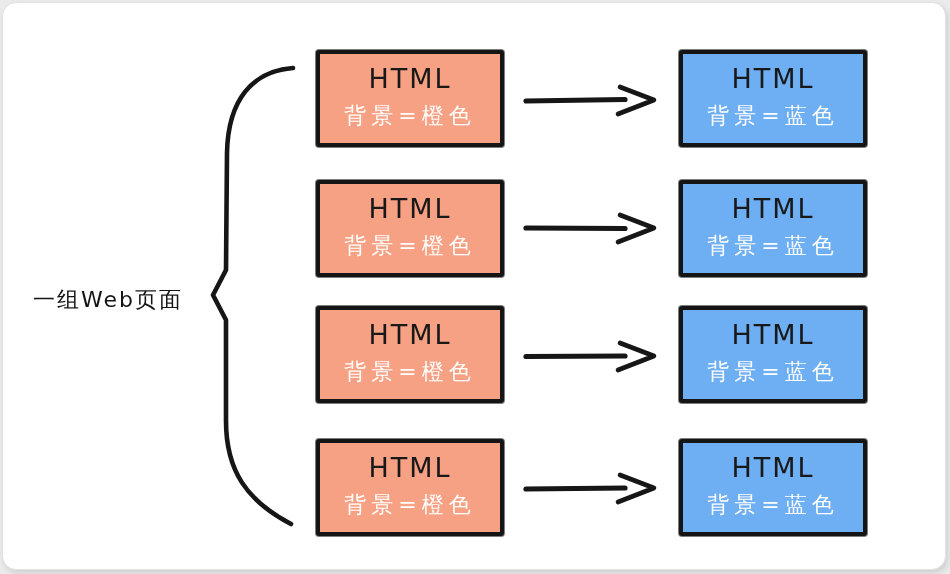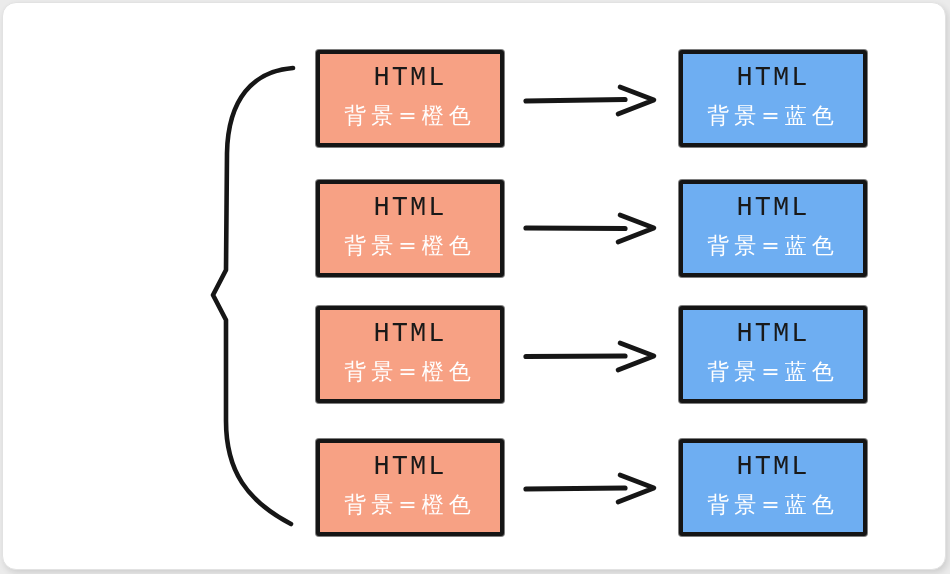--- a/index.html
+++ b/index.html
@@ -45,21 +45,20 @@
   .box.blue   { background: var(--blue, #6EAEF2);   left: 676px; }
   .row0 { top: 47px; }
   .row1 { top: 177px; }
   .row2 { top: 303px; }
   .row3 { top: 436px; }
   .box .title {
     font-size: 27px;
     letter-spacing: 2px;
     color: #191919;
     line-height: 1.15;
-    font-family: Liberation Mono, monospace;
   }
   .box .subtitle {
     margin-top: 9px;
     font-size: 22px;
     letter-spacing: 5px;
     color: #ffffff;
     line-height: 1.2;
   }
   .arrow {
     position: absolute;
@@ -70,20 +69,21 @@
   .arrow.row1 { top: 208px; }
   .arrow.row2 { top: 336px; }
   .arrow.row3 { top: 468px; }
   svg { display: block; width: 100%; height: 100%; }
 </style>
 </head>
 <body>
 
 <div class="card">
 
+  <div class="group-label">一组Web页面</div>
 
   <div class="brace">
     <svg viewBox="0 0 105 478" aria-hidden="true">
       <path d="M 92 11 C 52 14, 27 42, 26 96 L 25 213 L 12 238 L 25 263 L 25 364 C 25 414, 46 444, 90 467" fill="none" stroke="#161616" stroke-width="4.6" stroke-linecap="round" stroke-linejoin="round"></path>
       <path d="M 25 150 L 25 210" fill="none" stroke="#161616" stroke-width="2" stroke-linecap="round"></path>
     </svg>
   </div>
 
   <div class="box orange row0">
     <div class="title">HTML</div>

